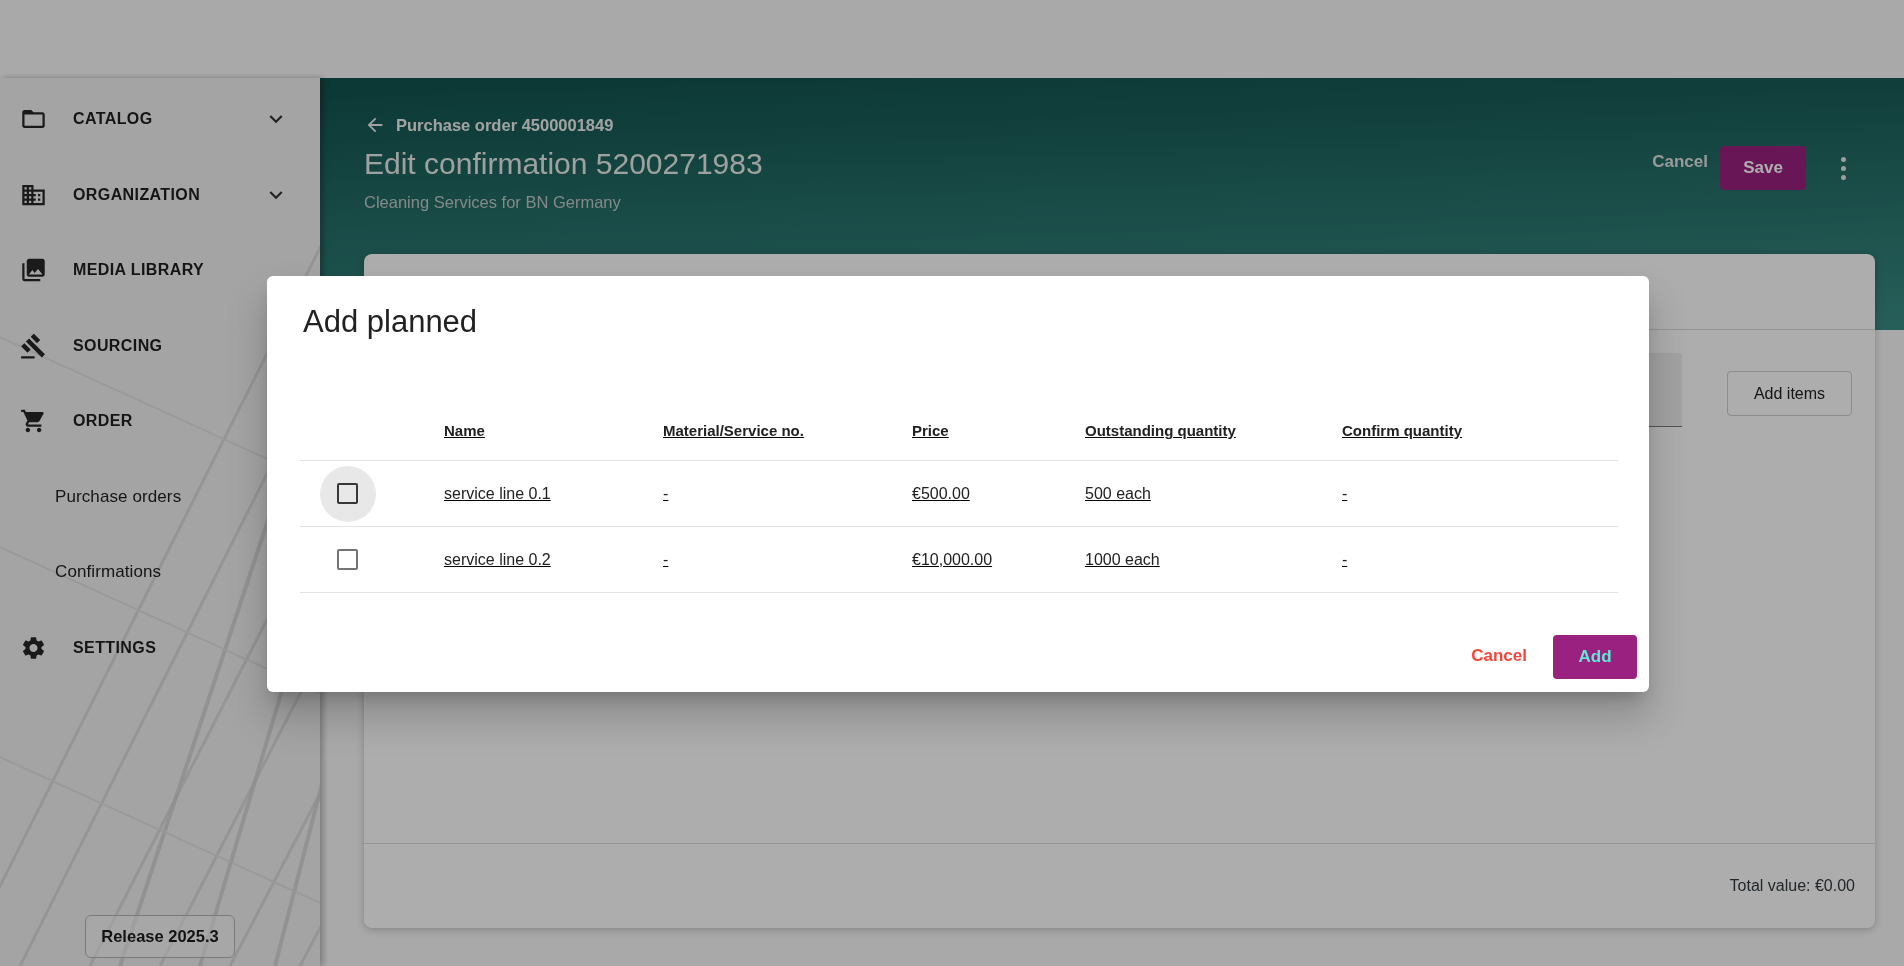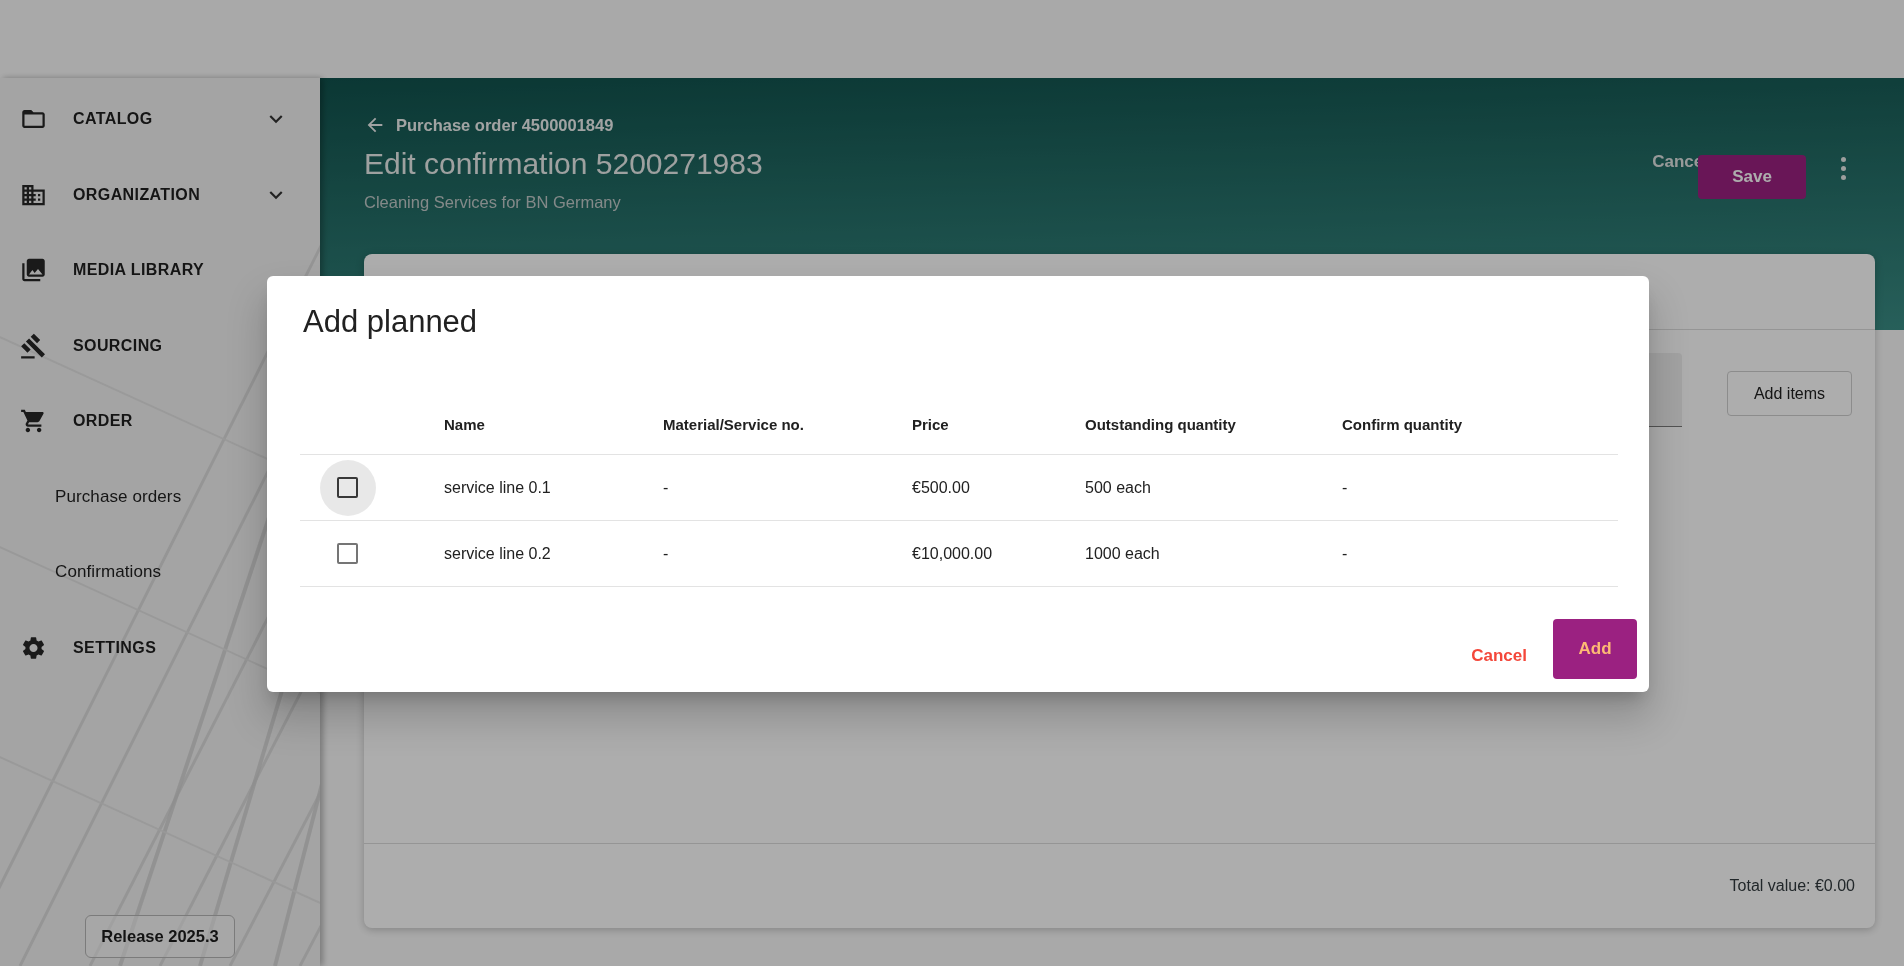--- a/index.html
+++ b/index.html
@@ -42,22 +42,22 @@
   .main { position:absolute; left:320px; top:78px; right:0; bottom:0; }
   .hero { position:absolute; top:0; left:0; right:0; height:252px;
           background:linear-gradient(178deg, #11524d 0%, #3a8d85 100%); }
   .breadcrumb { position:absolute; left:44px; top:36px; display:flex; align-items:center; gap:10px;
                 color:#eef1f0; font-size:16.5px; font-weight:700; }
   .back-icon { width:22px; height:22px; cursor:pointer; }
   .back-icon svg { width:100%; height:100%; fill:#eef1f0; }
   .page-title { position:absolute; left:44px; top:69px; font-size:30px; font-weight:400; color:#e9edec; }
   .page-subtitle { position:absolute; left:44px; top:115px; font-size:16.5px; color:#c2cbca; }
   .hero-cancel { position:absolute; right:196px; top:74px; font-size:17px; font-weight:700; color:#dfe3e2; cursor:pointer; }
-  .hero-save { position:absolute; right:98px; top:68px; width:108px; height:44px; border:none; border-radius:4px;
-               background:#9b2181; color:#fff; font-family:"Liberation Sans", sans-serif; font-size:17px; font-weight:700; cursor:pointer;margin-top:9px; }
+  .hero-save { position:absolute; right:98px; top:68px; width:86px; height:44px; border:none; border-radius:4px;
+               background:#9b2181; color:#fff; font-family:"Liberation Sans", sans-serif; font-size:17px; font-weight:700; cursor:pointer; }
   .kebab { position:absolute; right:48px; top:72px; width:26px; height:36px; display:flex; flex-direction:column;
            align-items:center; justify-content:center; gap:4px; cursor:pointer; }
   .kebab i { width:5px; height:5px; border-radius:50%; background:#e6e9e8; }
 
   
   .card { position:absolute; left:44px; top:176px; width:1511px; height:674px; background:#ffffff;
           border-radius:8px; box-shadow:0 2px 8px rgba(0,0,0,0.22); }
   .card-divider-top { position:absolute; top:75px; left:0; right:0; height:1px; background:#dcdcdc; }
   .search-field { position:absolute; left:1196px; top:99px; width:122px; height:74px; background:#efefef;
                   border-bottom:1px solid #7b7b7b; border-radius:4px 4px 0 0; }
@@ -68,37 +68,37 @@
   .card-divider-bottom { position:absolute; top:589px; left:0; right:0; height:1px; background:#dcdcdc; }
   .total-value { position:absolute; right:20px; top:590px; height:84px; display:flex; align-items:center;
                  font-size:16px; color:#323a3e; }
 
   
   .scrim { position:absolute; inset:0; background:rgba(0,0,0,0.32); z-index:40; }
   .modal { position:absolute; left:267px; top:276px; width:1382px; height:416px; background:#fff;
            border-radius:6px; z-index:50;
            box-shadow:0 11px 15px -7px rgba(0,0,0,.2), 0 24px 38px 3px rgba(0,0,0,.18); }
   .modal-title { position:absolute; left:36px; top:28px; font-size:31px; color:#212121; }
-  .mtable { position:absolute; left:33px; top:119px; width:1318px; }
+  .mtable { position:absolute; left:33px; top:125px; width:1318px;text-decoration:underline; }
   .mrow { display:grid; grid-template-columns:144px 219px 249px 173px 257px 1fr; align-items:center;
           border-bottom:1px solid #e3e3e3; }
   .mrow.mhead { height:60px; }
   .mrow.mbody { height:66px; cursor:pointer; }
   .mhead .mcell { font-size:15px; font-weight:700; color:#212121; }
   .mbody .mcell { font-size:16px; color:#212121; }
   .cb-wrap { padding-left:37px; display:flex; align-items:center; }
   .cb { width:21px; height:21px; border:2px solid #757575; border-radius:2px; background:#fff;
         position:relative; cursor:pointer; }
   .cb.hovered { border-color:#3e3e3e; }
   .cb.hovered::before { content:''; position:absolute; left:50%; top:50%; width:56px; height:56px;
         border-radius:50%; background:rgba(0,0,0,0.09); transform:translate(-50%,-50%); z-index:-0; }
   .modal-cancel { position:absolute; right:112px; bottom:13px; height:46px; padding:0 10px;
         display:flex; align-items:center; font-size:17px; font-weight:700; color:#f4473a; cursor:pointer; }
-  .modal-add { position:absolute; right:12px; bottom:13px; width:84px; height:60px; border:none; border-radius:4px;
-        background:#9b2181; color:#fdba74; font-family:"Liberation Sans", sans-serif; font-size:17px; font-weight:700; cursor:pointer; }
+  .modal-add { position:absolute; right:12px; bottom:13px; width:84px; height:44px; border:none; border-radius:4px;
+        background:#9b2181; color:#5eead4; font-family:"Liberation Sans", sans-serif; font-size:17px; font-weight:700; cursor:pointer; }
 </style>
 </head>
 <body>
 
 <div class="app">
 
 
   <div class="sidebar">
     <svg class="watermark" width="320" height="888" viewBox="0 0 320 888">
       <g stroke="#dadada" stroke-width="3" fill="none" opacity="0.9">

